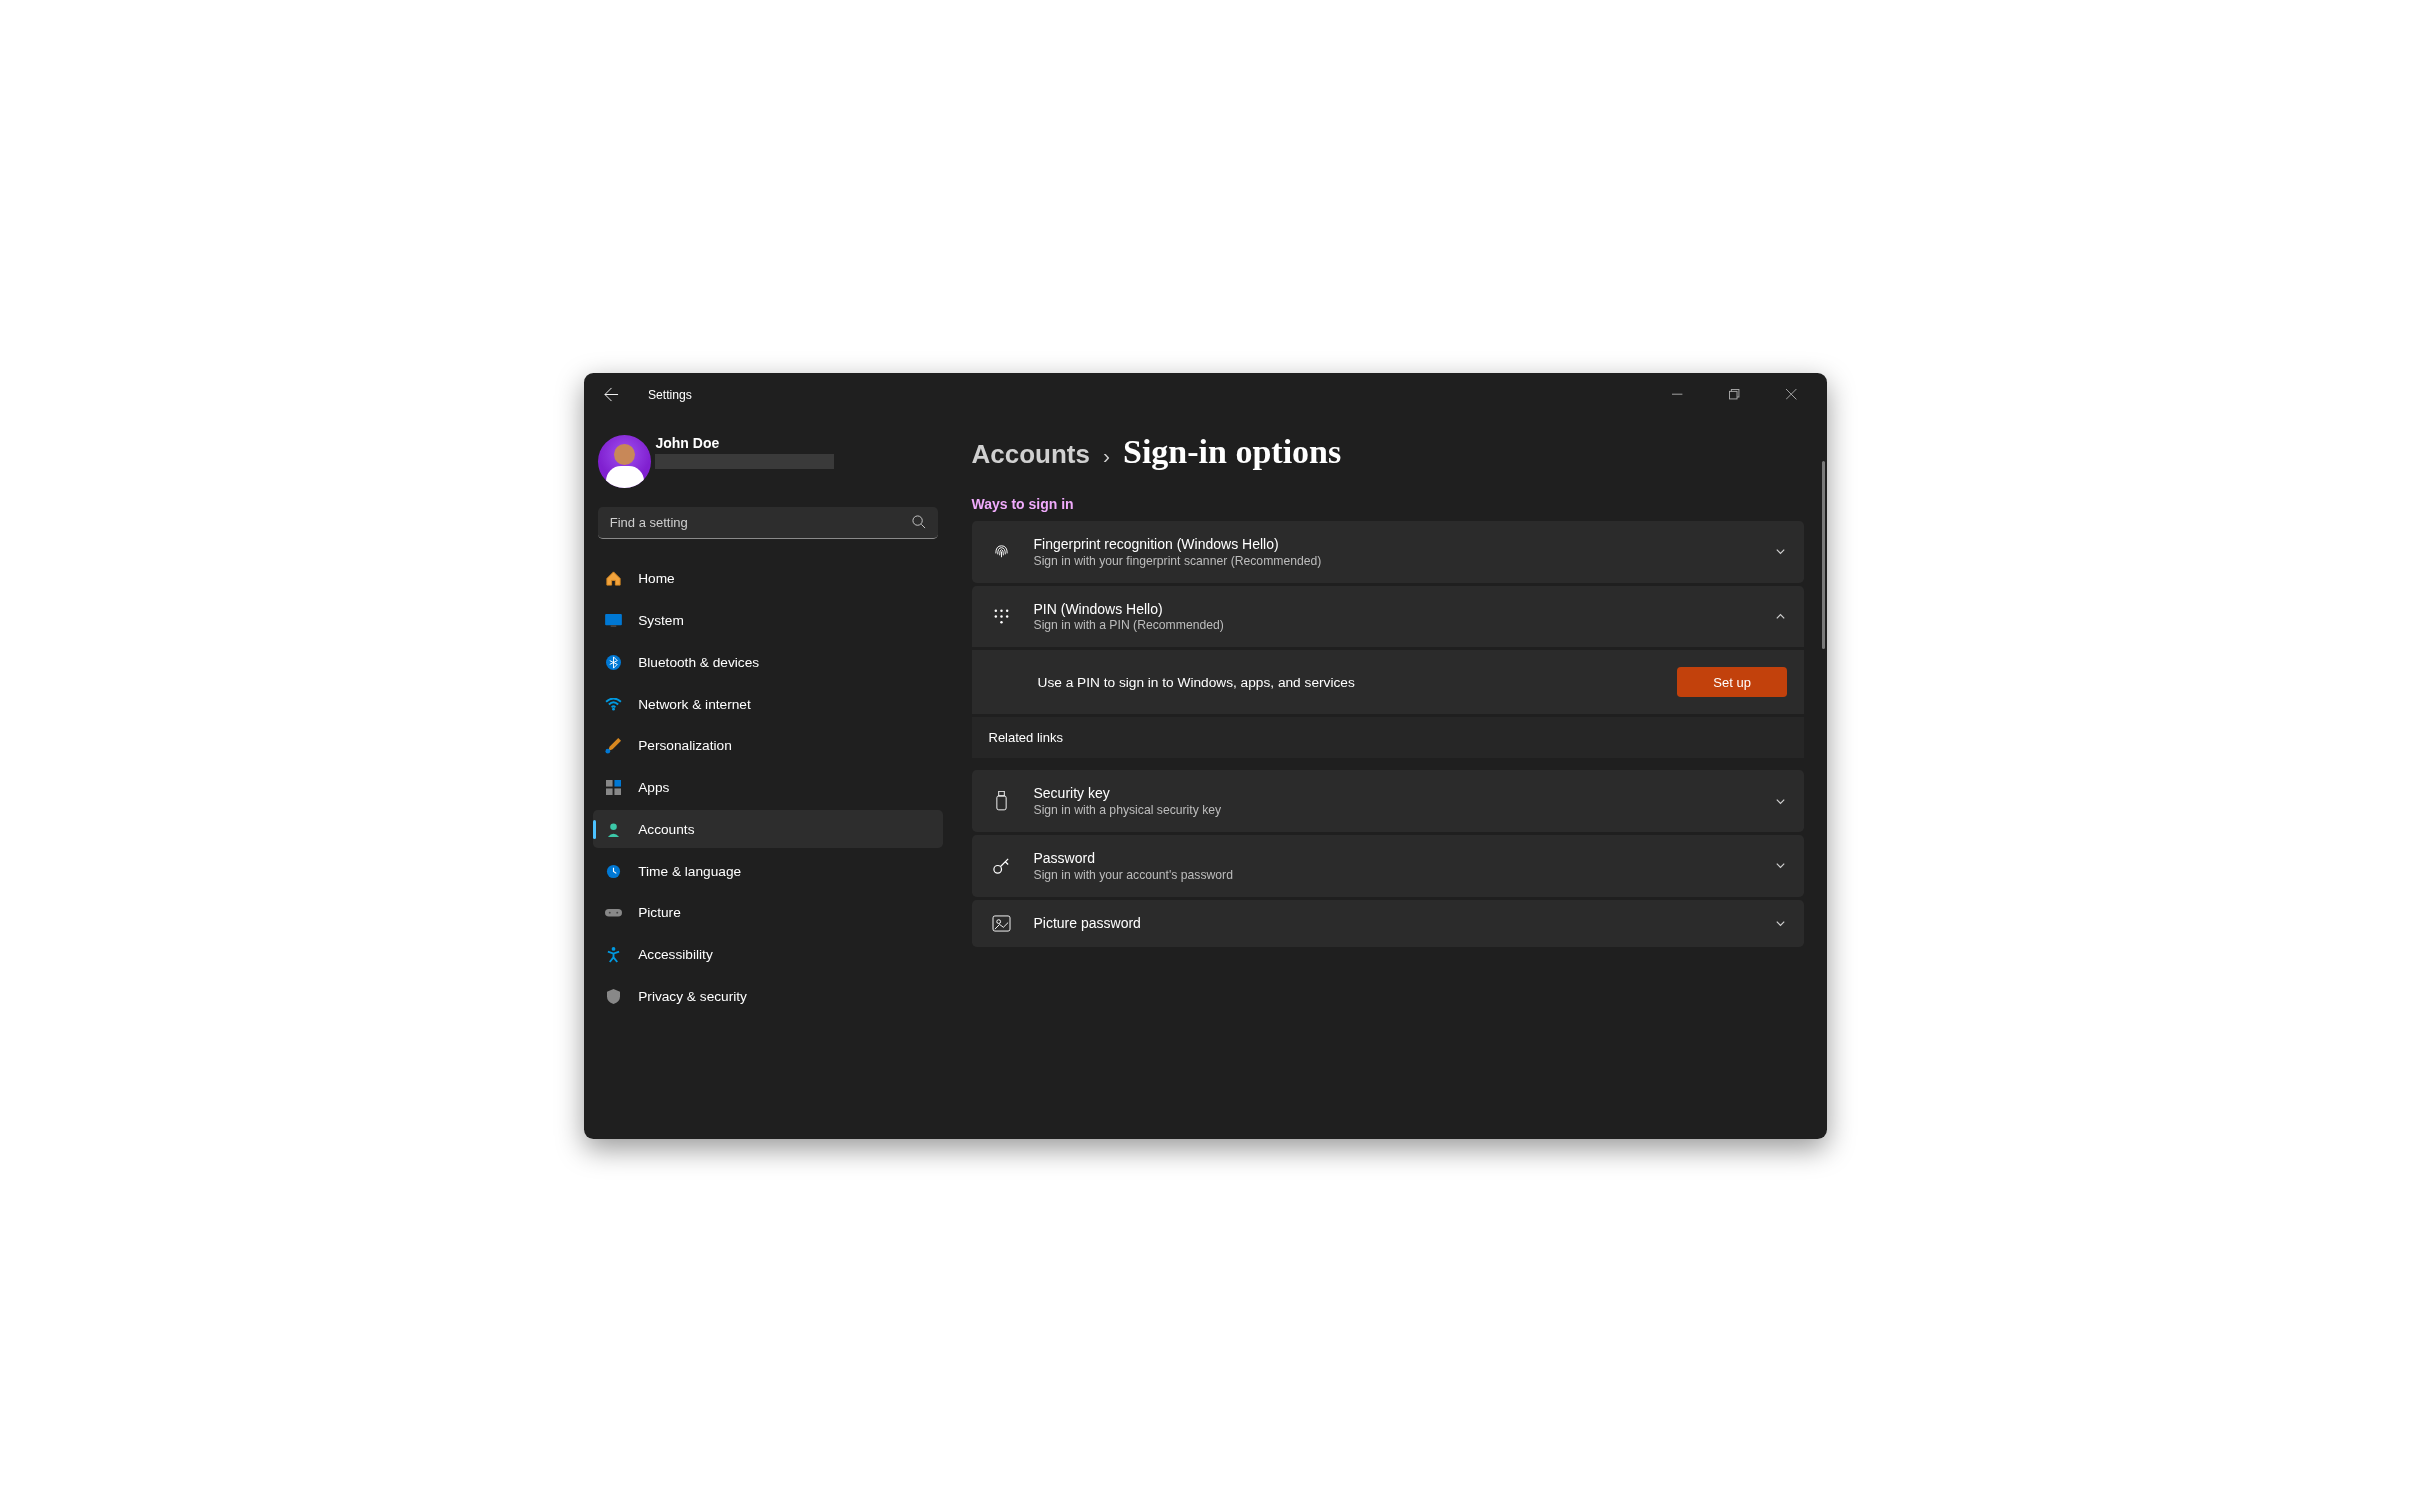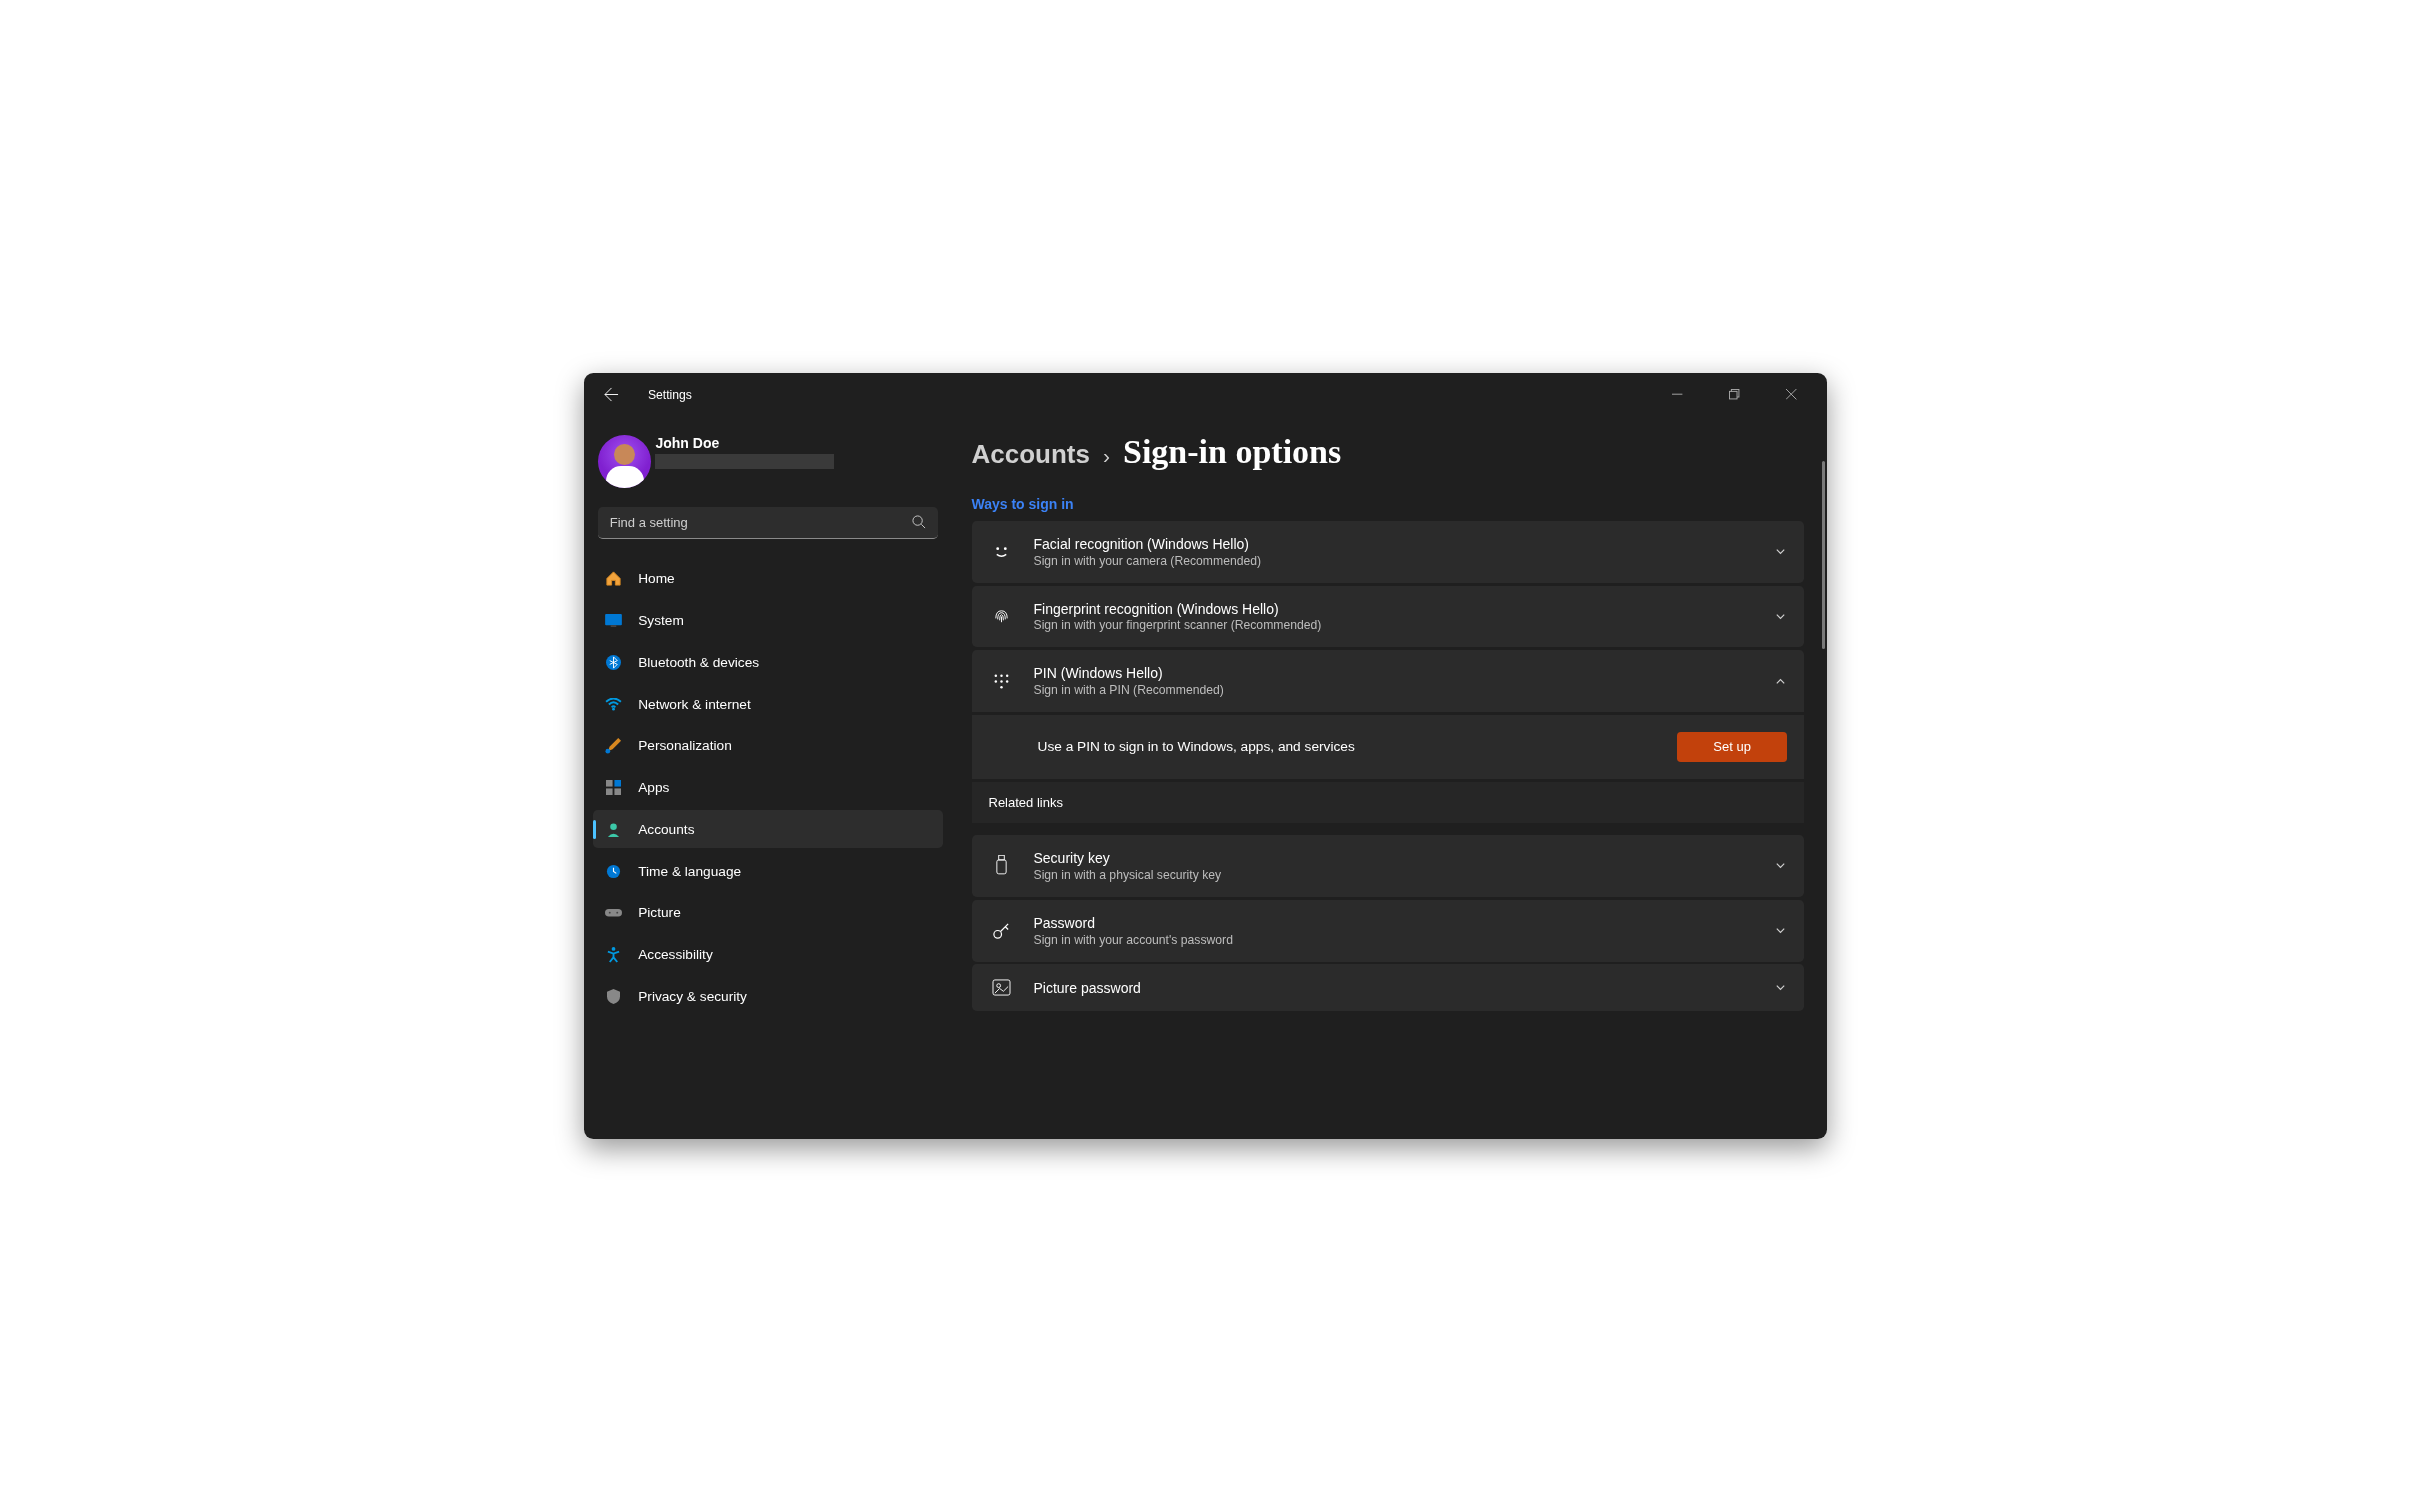--- a/index.html
+++ b/index.html
@@ -193,21 +193,21 @@
 .bc-sep {
   font-size: 21px;
   color: #d0d0d0;
 }
 .bc-current {
   font-size: 34px;
   font-weight: 700;
   font-family: Liberation Serif, serif;
 }
 .section-head {
-  color: #3b82f6;
+  color: #f0abfc;
   font-size: 14px;
   font-weight: 600;
   margin-bottom: 9.4px;
 }
 .cards {
   display: flex;
   flex-direction: column;
   gap: 2.8px;
 }
 .card {
@@ -439,38 +439,20 @@
 
       <div class="breadcrumb">
         <span class="bc-parent">Accounts</span>
         <span class="bc-sep">›</span>
         <span class="bc-current">Sign-in options</span>
       </div>
 
       <div class="section-head">Ways to sign in</div>
 
       <div class="cards">
-        <div class="card">
-          <span class="card-icon">
-              <svg width="19" height="19" viewBox="0 0 20 20">
-                <circle cx="6" cy="7" r="1.5" fill="#fff"></circle>
-                <circle cx="14" cy="7" r="1.5" fill="#fff"></circle>
-                <path d="M5 13 Q10 17 15 13" stroke="#fff" stroke-width="1.5" fill="none"></path>
-              </svg>
-            </span>
-          <div class="card-body">
-            <div class="card-title">Facial recognition (Windows Hello)</div>
-            <div class="card-sub">Sign in with your camera (Recommended)</div>
-          </div>
-          <span class="chev">
-              <svg width="13" height="13" viewBox="0 0 14 14">
-                <path d="M3 5 L7 9 L11 5" stroke="#cfcfcf" stroke-width="1.3" fill="none"></path>
-              </svg>
-            </span>
-        </div>
 
         <div class="card">
           <span class="card-icon">
               <svg width="19" height="19" viewBox="0 0 20 20">
                 <path d="M4 12 Q4 4 10 4 Q16 4 16 12 M6 13 Q6 6 10 6 Q14 6 14 13 M8 14 Q8 8 10 8 Q12 8 12 14 M10 16 V10" stroke="#fff" stroke-width="1" fill="none"></path>
               </svg>
             </span>
           <div class="card-body">
             <div class="card-title">Fingerprint recognition (Windows Hello)</div>
             <div class="card-sub">Sign in with your fingerprint scanner (Recommended)</div>

